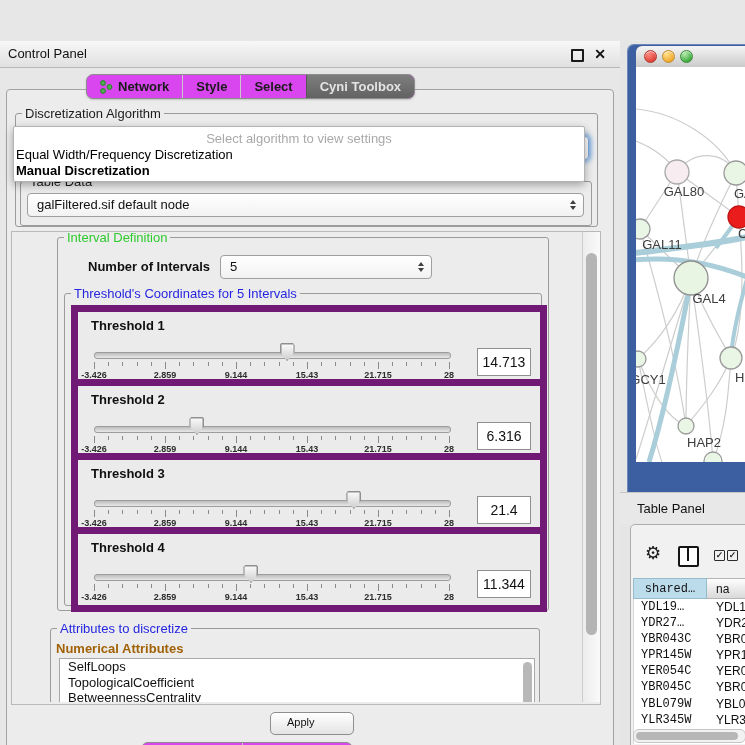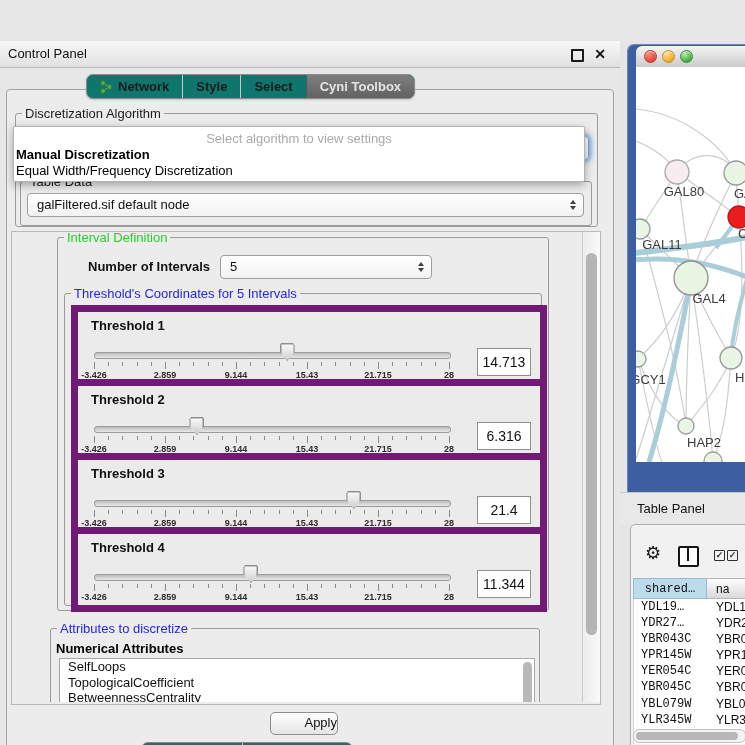--- a/index.html
+++ b/index.html
@@ -11,21 +11,21 @@
   #titlebar{left:0;top:0;width:620px;height:26px;
     background:linear-gradient(#f7f7f7,#e1e1e1);border-bottom:1px solid #b8b8b8;}
   #titlebar .t{position:absolute;left:8px;top:0;line-height:25px;font-size:13px;color:#111;}
   #float-btn{position:absolute;right:36px;top:8px;width:9px;height:9px;border:2px solid #1a1a1a;border-radius:1px;}
   #close-btn{position:absolute;right:14px;top:4px;font-size:14px;font-weight:bold;color:#111;line-height:18px;}
 
   #content{left:6px;top:48px;width:606px;height:684px;background:#ececec;
     border:1px solid #a3a3a3;border-radius:4px;}
 
   .seg{display:flex;border:1px solid #8d8d8d;border-radius:7px;overflow:hidden;
-    background:#0f766e;box-shadow:0 1px 2px rgba(0,0,0,.18);}
+    background:#d946ef;box-shadow:0 1px 2px rgba(0,0,0,.18);}
   .sg{padding:0 13px;line-height:23px;font-size:13px;font-weight:bold;color:#1b1b1b;display:flex;align-items:center;gap:5px;}
   .sg + .sg{border-left:1px solid #c9c9c9;}
   .sg.sel{background:linear-gradient(#7e7e7e,#626262);color:#e4e4e4;border-left-color:#575757;}
   .sg.sel + .sg{border-left-color:#575757;}
   #tabbar{left:86px;top:33px;}
   #bottom-tabbar{left:141px;top:701px;}
 
   .grp{border:1px solid #9b9b9b;border-radius:3px;}
   .grp-lbl{position:absolute;top:-7px;left:6px;background:#ececec;padding:0 3px;
     font-size:13px;line-height:13px;color:#1c1c1c;white-space:nowrap;}
@@ -73,27 +73,27 @@
     box-shadow:inset 0 0 0 1.5px #8f8f8f;}
   .ticks{position:absolute;left:16px;top:50px;width:355px;height:8px;}
   .tick{position:absolute;width:1px;background:#8a8a8a;top:0;}
   .tlbls{position:absolute;left:16px;top:58px;width:355px;height:11px;}
   .tlbls span{position:absolute;transform:translateX(-50%);font-size:9px;font-weight:bold;color:#2d2d2d;white-space:nowrap;}
   .vbox{position:absolute;left:399px;top:36px;width:54px;height:28px;box-sizing:border-box;
     background:#fff;border:1px solid #8f8f8f;font-size:14px;color:#111;text-align:center;
     font-family:"Liberation Sans",sans-serif;padding:0;}
 
   #attr-group{left:38px;top:396px;width:488px;height:100px;}
-  #attr-sub{left:44px;top:409px;font-size:13px;font-weight:bold;color:#000000;}
+  #attr-sub{left:44px;top:409px;font-size:13px;font-weight:bold;color:#a16207;}
   #alist{left:47px;top:426px;width:474px;height:60px;background:#fff;border:1px solid #a8a8a8;}
   .arow{height:15.5px;line-height:15.5px;padding-left:8px;font-size:13px;color:#111;}
   #alist-sb{position:absolute;right:2px;top:3px;width:9px;height:52px;background:#b8b8b8;border-radius:5px;}
 
   #apply-btn{left:270px;top:671px;width:66px;height:21px;background:linear-gradient(#ffffff,#e4e4e4);
-    border:1px solid #8e8e8e;border-radius:5px;font-size:13px;color:#111;text-align:right;line-height:19px;}
+    border:1px solid #8e8e8e;border-radius:5px;font-size:11px;color:#111;text-align:left;line-height:19px;padding-left:16px;}
 
   
   #right-bg{left:620px;top:0;width:125px;height:745px;background:#e5e5e5;}
   #net-window{left:627px;top:3px;width:130px;height:448px;background:#3b5fa1;border-top-left-radius:7px;
     box-shadow:inset 1px 1px 0 rgba(255,255,255,.25);}
   #net-titlebar{left:636px;top:5px;width:109px;height:21px;
     background:linear-gradient(#f4f4f4,#cbcbcb);border-top-left-radius:6px;border-bottom:1px solid #9a9a9a;}
   .light{position:absolute;top:4px;width:13px;height:13px;border-radius:50%;box-shadow:inset 0 1px 1px rgba(255,255,255,.7);}
   #light-red{left:8px;background:radial-gradient(circle at 35% 30%,#ff8a80,#e0443a 70%);border:1px solid #b03830;box-sizing:border-box;}
   #light-yellow{left:26px;background:radial-gradient(circle at 35% 30%,#ffe28a,#f0a830 70%);border:1px solid #c08a28;box-sizing:border-box;}
@@ -161,22 +161,22 @@
   </div>
   <div class="combo" id="algo-combo">
     <span class="arrows">
         <i class="tri-up"></i>
         <i class="tri-dn"></i>
       </span>
   </div>
 
   <div class="abs" id="popup">
     <div class="pop-hint">Select algorithm to view settings</div>
+    <div class="pop-item">Equal Width/Frequency Discretization</div>
     <div class="pop-item b">Manual Discretization</div>
-    <div class="pop-item">Equal Width/Frequency Discretization</div>
   </div>
 
   <div class="abs grp" id="tabledata-group">
     <span class="grp-lbl">Table Data</span>
   </div>
   <div class="combo" id="tabledata-combo">
     <span class="txt">galFiltered.sif default node</span>
     <span class="arrows">
         <i class="tri-up"></i>
         <i class="tri-dn"></i>

